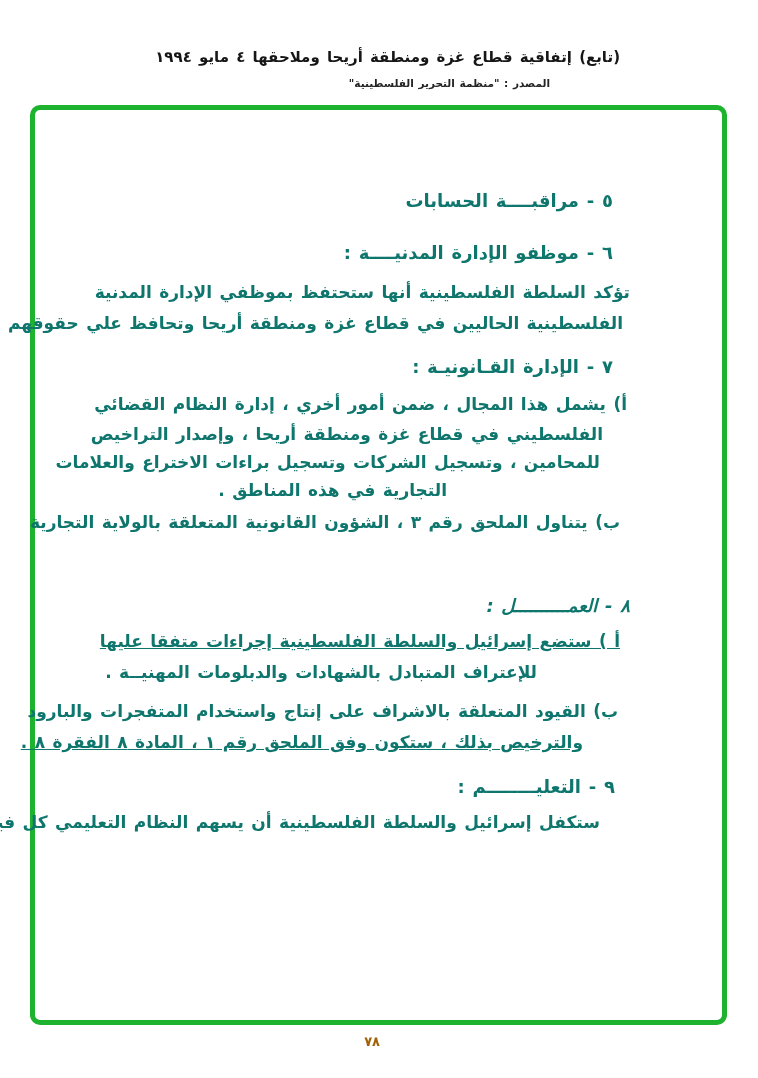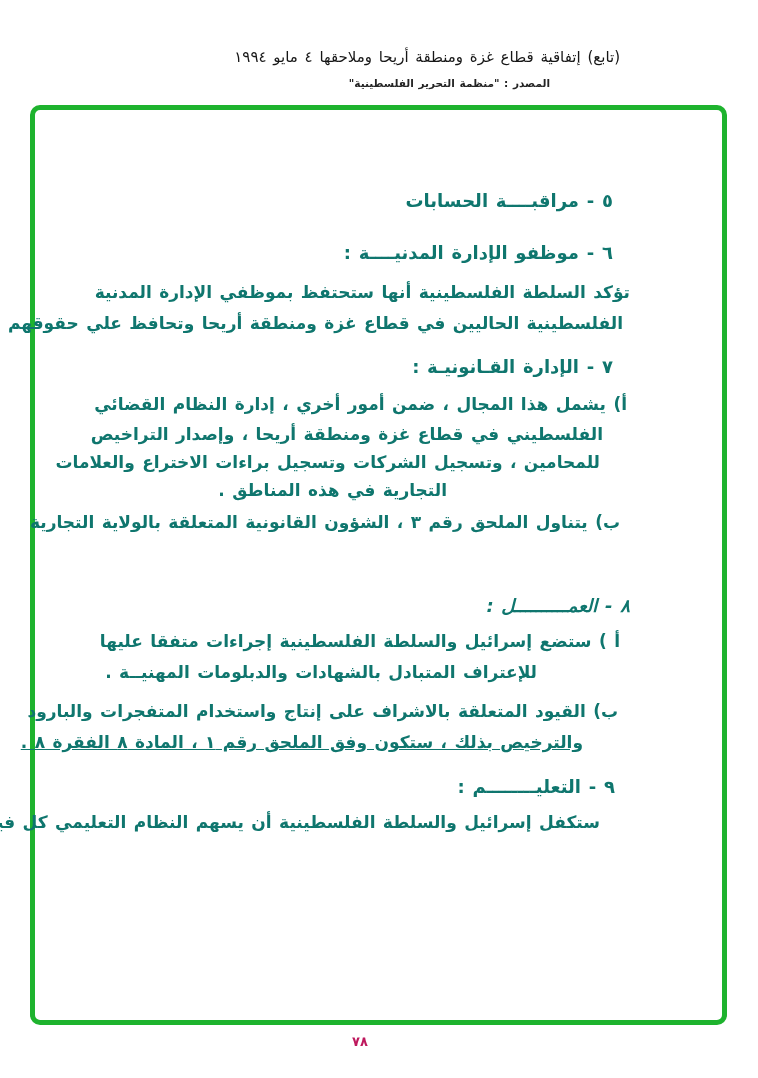--- a/index.html
+++ b/index.html
@@ -6,21 +6,21 @@
   body{
     width:758px;height:1078px;position:relative;
     background:#ffffff;
     font-family:"DejaVu Sans","Liberation Sans",sans-serif;
     overflow:hidden;
   }
   .page{position:absolute;inset:0;background:#ffffff;}
   
   .hdr1{
     position:absolute;top:48px;right:138px;
-    font-size:15px;font-weight:normal;color:#161616;
+    font-size:15px;font-weight:bold;color:#161616;
     direction:rtl;white-space:nowrap;word-spacing:2px;
   }
   .hdr2{
     position:absolute;top:77px;right:208px;
     font-size:10.5px;font-weight:bold;color:#242424;
     direction:rtl;white-space:nowrap;word-spacing:1px;
   }
   
   .frame{
     position:absolute;left:30px;top:105px;width:687px;height:910px;
@@ -39,29 +39,29 @@
   .s6l1{top:282px;right:128px;}
   .s6l2{top:313px;right:135px;}
   .s7h{top:356px;right:145px;}
   .s7a1{top:394px;right:131px;}
   .s7a2{top:424px;right:155px;}
   .s7a3{top:452px;right:158px;text-align:center;}
   .s7a4{top:480px;right:311px;}
   .s7b1{top:512px;right:138px;}
   .s7b2{top:543px;right:301px;}
   .s8h{top:595px;right:128px;font-style:italic;}
-  .s8a1{top:631px;right:138px;}
+  .s8a1{top:631px;right:138px;text-decoration:underline;}
   .s8a2{top:662px;right:221px;}
   .s8b1{top:701px;right:140px;}
   .s8b2{top:732px;right:175px;text-decoration:underline;}
   .s9h{top:776px;right:143px;}
   .s9l1{top:812px;right:158px;}
   .pagenum{
-    position:absolute;top:1034px;left:340px;width:40px;text-align:center;
-    font-size:13px;font-weight:bold;color:#be185d;direction:rtl;
+    position:absolute;top:1034px;left:340px;width:40px;
+    font-size:13px;font-weight:bold;color:#a16207;direction:rtl;
   }
 </style>
 </head>
 <body>
 
 <div class="page">
 
   <div class="hdr1">(تابع) إتفاقية قطاع غزة ومنطقة أريحا وملاحقها ٤ مايو ١٩٩٤</div>
   <div class="hdr2">المصدر :  "منظمة التحرير الفلسطينية"</div>
 

